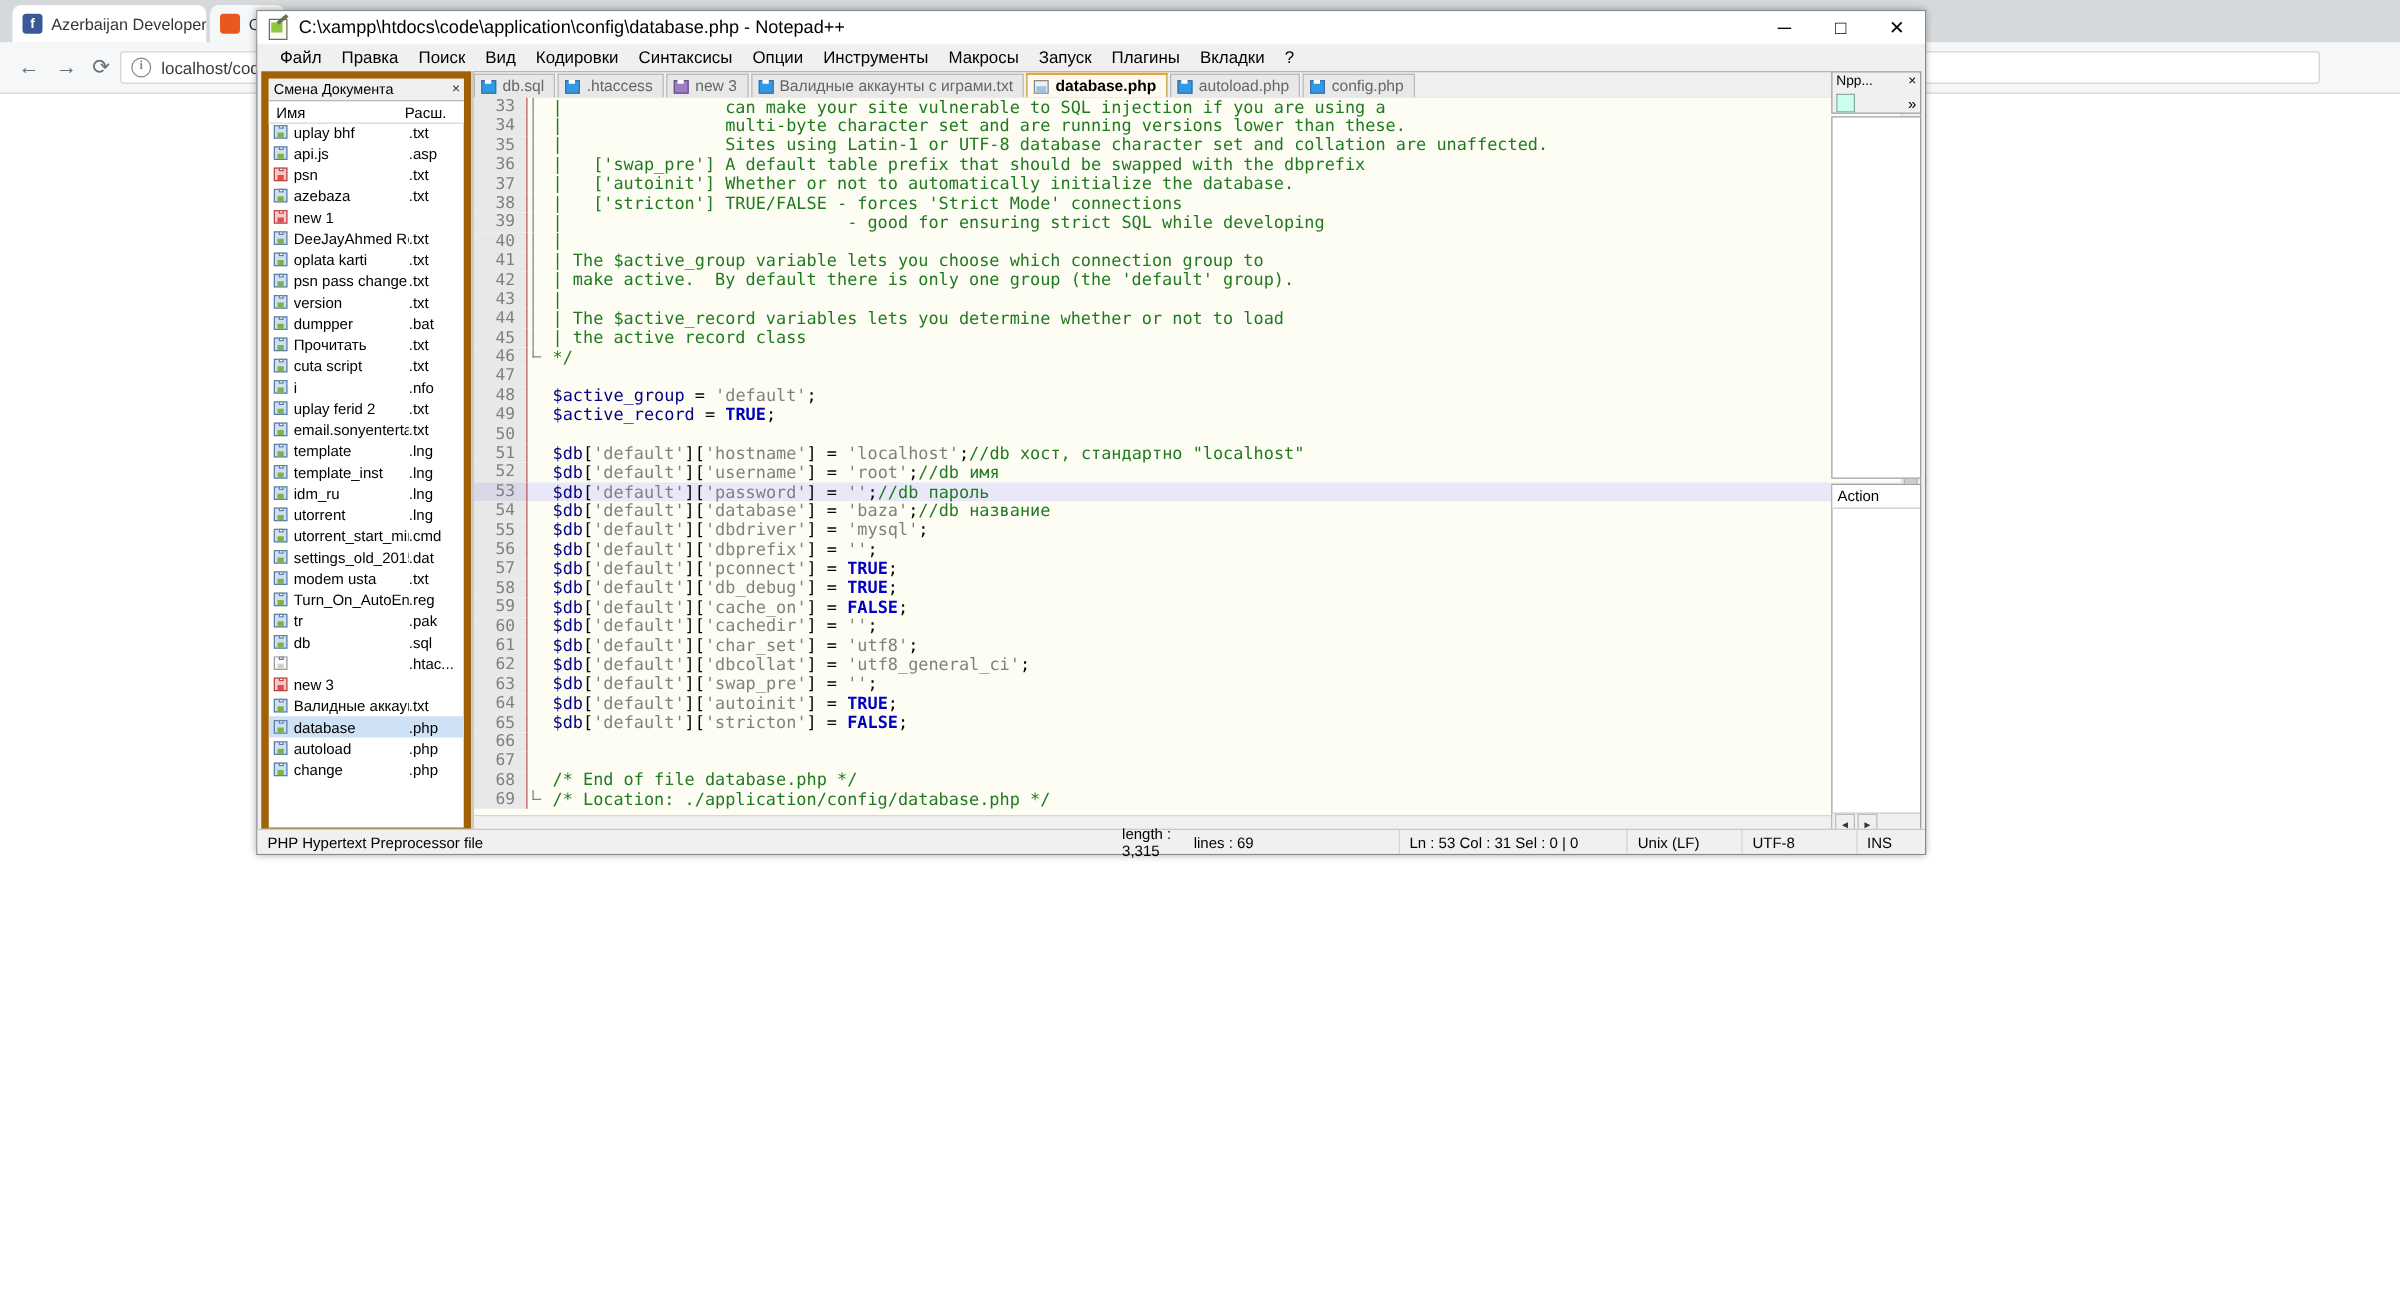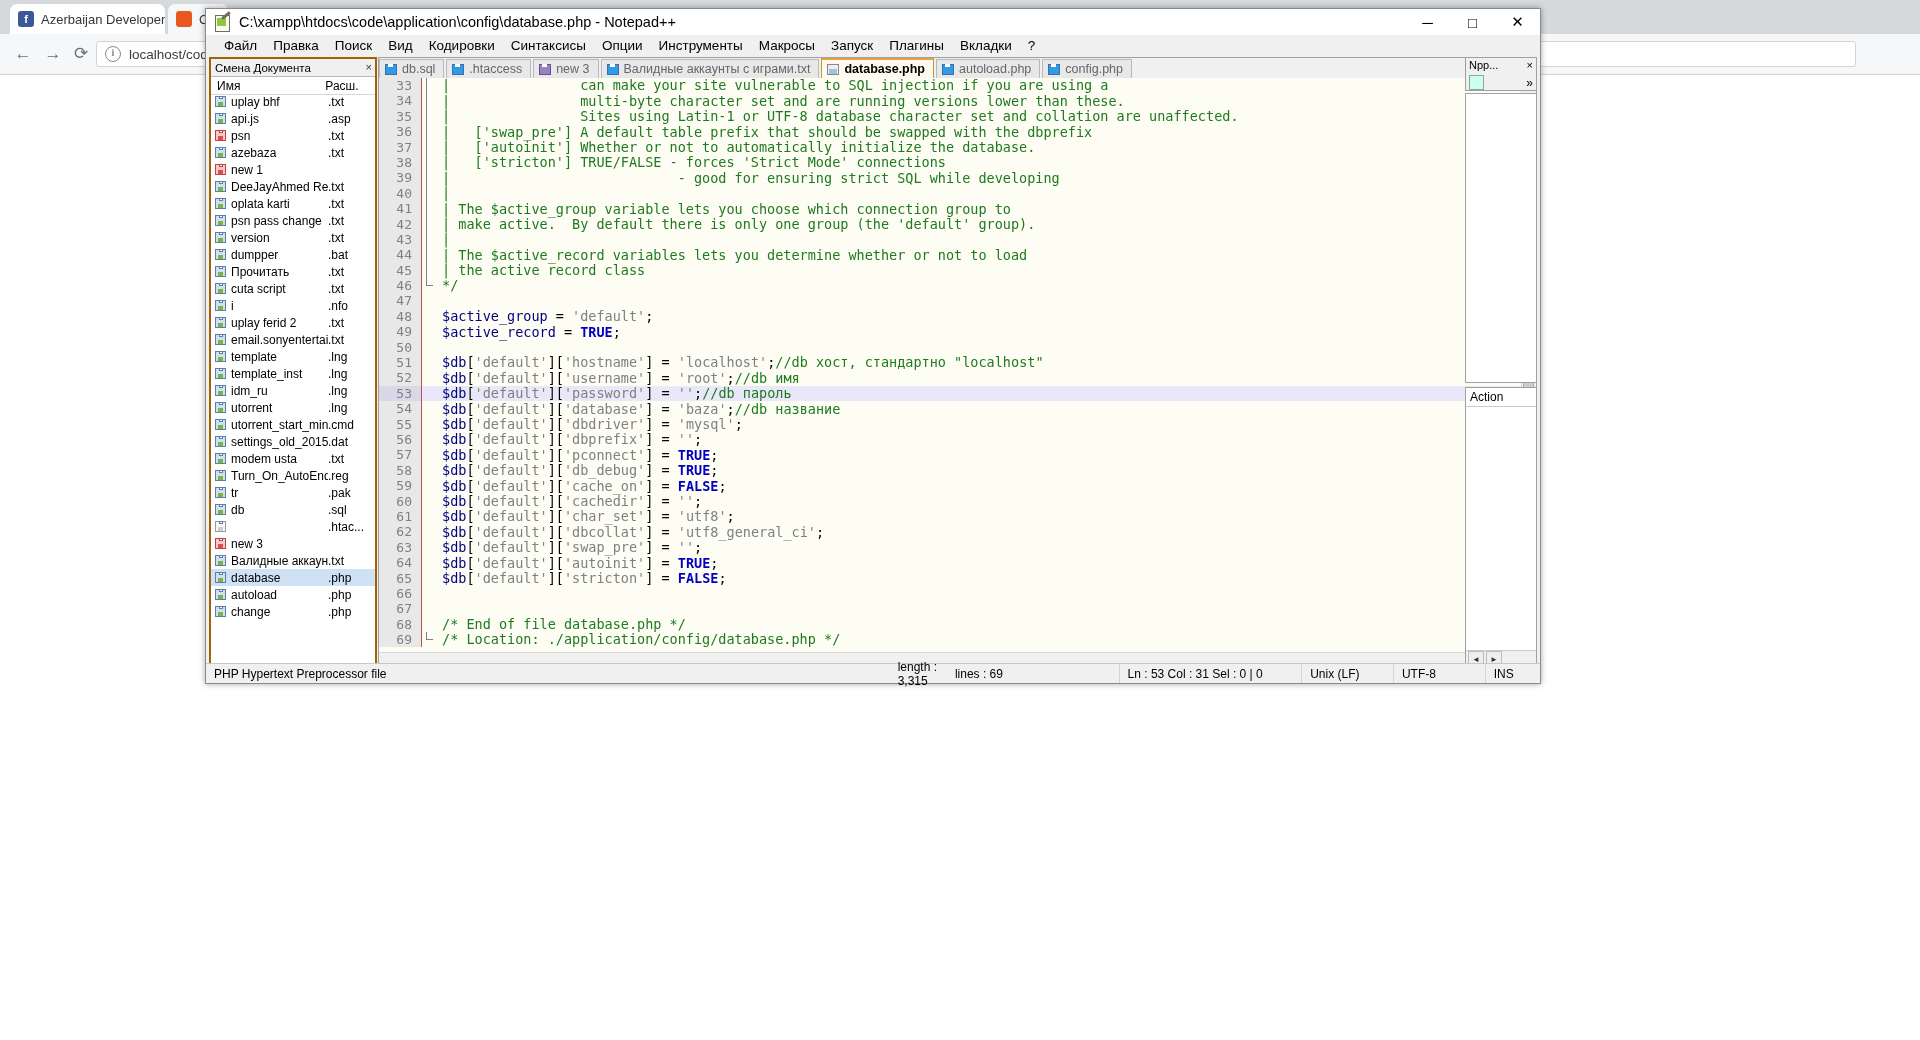--- a/index.html
+++ b/index.html
@@ -37,21 +37,21 @@
   #npp-title .ttext{font-size:14.5px;color:#000;white-space:nowrap;}
   .winbtn{position:absolute;top:0;width:45px;height:26px;display:flex;align-items:center;justify-content:center;font-size:15px;color:#000;}
   #npp-menu{position:absolute;left:0;top:26px;width:100%;height:21px;background:#f0f0f0;display:flex;align-items:center;}
   #npp-menu .mi{font-size:13.5px;color:#000;padding:0 8px;white-space:nowrap;line-height:21px;}
   #npp-menu .mi:first-child{margin-left:10px;}
 
   
   #npp-body{position:absolute;left:0;top:47px;width:100%;height:615px;}
 
   
-  #docswitch{position:absolute;left:3px;top:1px;width:168px;height:611px;background:#ffffff;border:2px solid #a16207;box-sizing:border-box;}
+  #docswitch{position:absolute;left:3px;top:1px;width:168px;height:611px;background:#ffffff;border:6px solid #a16207;box-sizing:border-box;}
   #ds-head{height:17px;background:#f0f0f0;border-bottom:1px solid #b8b8b8;display:flex;align-items:center;
            font-size:11.5px;color:#000;padding-left:4px;position:relative;}
   #ds-head .dsclose{position:absolute;right:3px;top:2px;font-size:11px;color:#333;}
   #ds-cols{height:17px;background:#ffffff;border-bottom:1px solid #d8d8d8;display:flex;align-items:center;font-size:12px;color:#000;}
   #ds-cols .c1{width:115px;padding-left:6px;box-sizing:border-box;}
   #ds-cols .c2{width:50px;}
   #ds-list{position:absolute;left:0;top:34px;right:0;bottom:0;overflow:hidden;}
   .dsrow{height:17px;display:flex;align-items:center;font-size:12px;color:#000;white-space:nowrap;}
   .dsrow.sel{background:#cfe1f5;}
   .dsrow .nm{width:117px;padding-left:4px;box-sizing:border-box;display:flex;align-items:center;overflow:hidden;}
@@ -76,21 +76,21 @@
   .ftab .ti.purple{border-color:#6b4f8d;background:#9b7fc2;}
   .ftab.active{background:#fffaef;border-color:#c0992f;border-top:2px solid #e8a33d;color:#000;font-weight:bold;height:20px;}
   .ftab.active .ti{border-color:#888;background:#eee;}
   .ftab.active .ti b{background:#9bc2e8;left:1px;top:4px;width:8px;height:5px;}
   #tabscroll{position:absolute;right:1px;top:1px;display:flex;}
   #tabscroll div{width:14px;height:16px;border:1px solid #a9a9a9;background:#efefef;display:flex;align-items:center;justify-content:center;font-size:9px;color:#333;margin-left:1px;}
 
   
   #code{position:absolute;left:0;top:20px;right:14px;bottom:14px;background:#fdfdf4;overflow:hidden;
         font-family:"DejaVu Sans Mono","Liberation Mono",monospace;font-size:13.5px;}
-  .cl{height:15.4px;display:flex;align-items:flex-end;white-space:pre;}
+  .cl{height:15.4px;display:flex;align-items:center;white-space:pre;}
   .cl.hl{background:#e8e8f8;}
   .ln{width:42px;text-align:right;padding-right:9px;color:#808080;flex:0 0 auto;box-sizing:border-box;
       background:#e8e8e8;height:15.4px;line-height:15.4px;font-size:13px;}
   .cl.hl .ln{background:#d8d8e8;}
   .fold{width:14px;flex:0 0 auto;height:15.4px;position:relative;border-left:1px solid #c05050;background:#fdfdf4;}
   .cl.hl .fold{background:#e8e8f8;}
   .ctext{padding-left:6px;flex:1 1 auto;color:#000;}
   .cmt{color:#1f7a1f;}
   .str{color:#808080;}
   .kw{color:#0000c0;font-weight:bold;}

